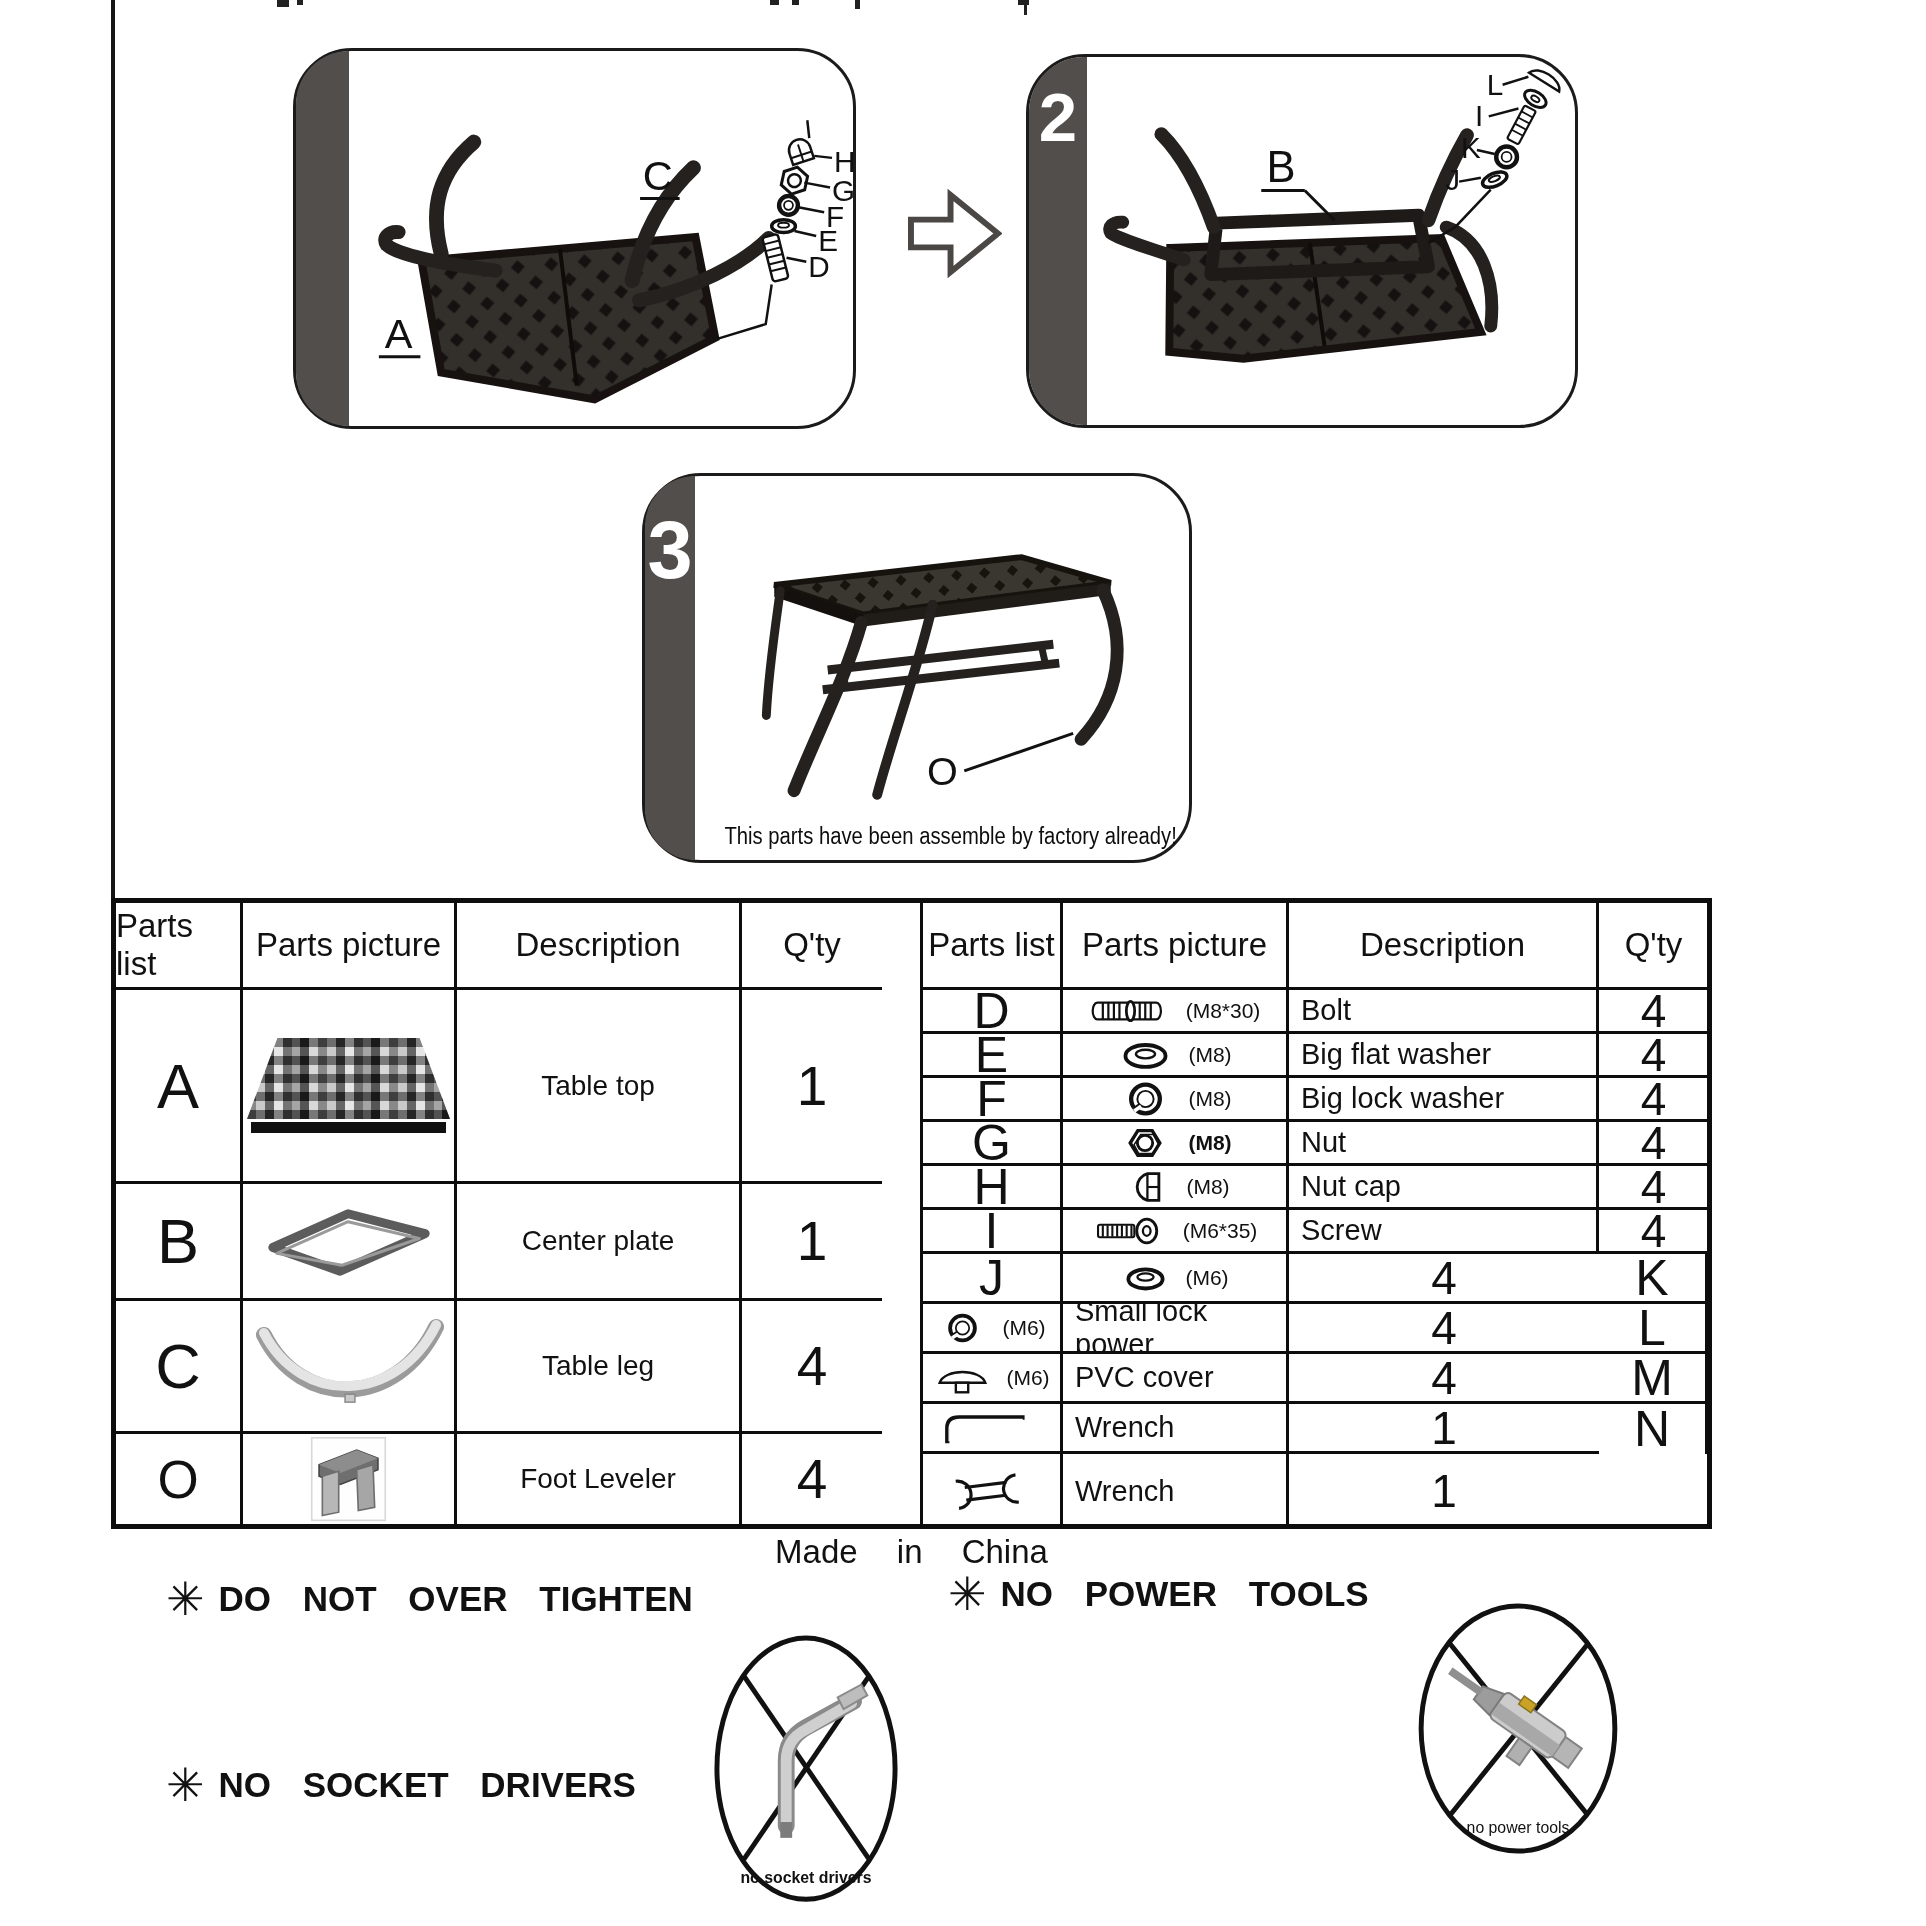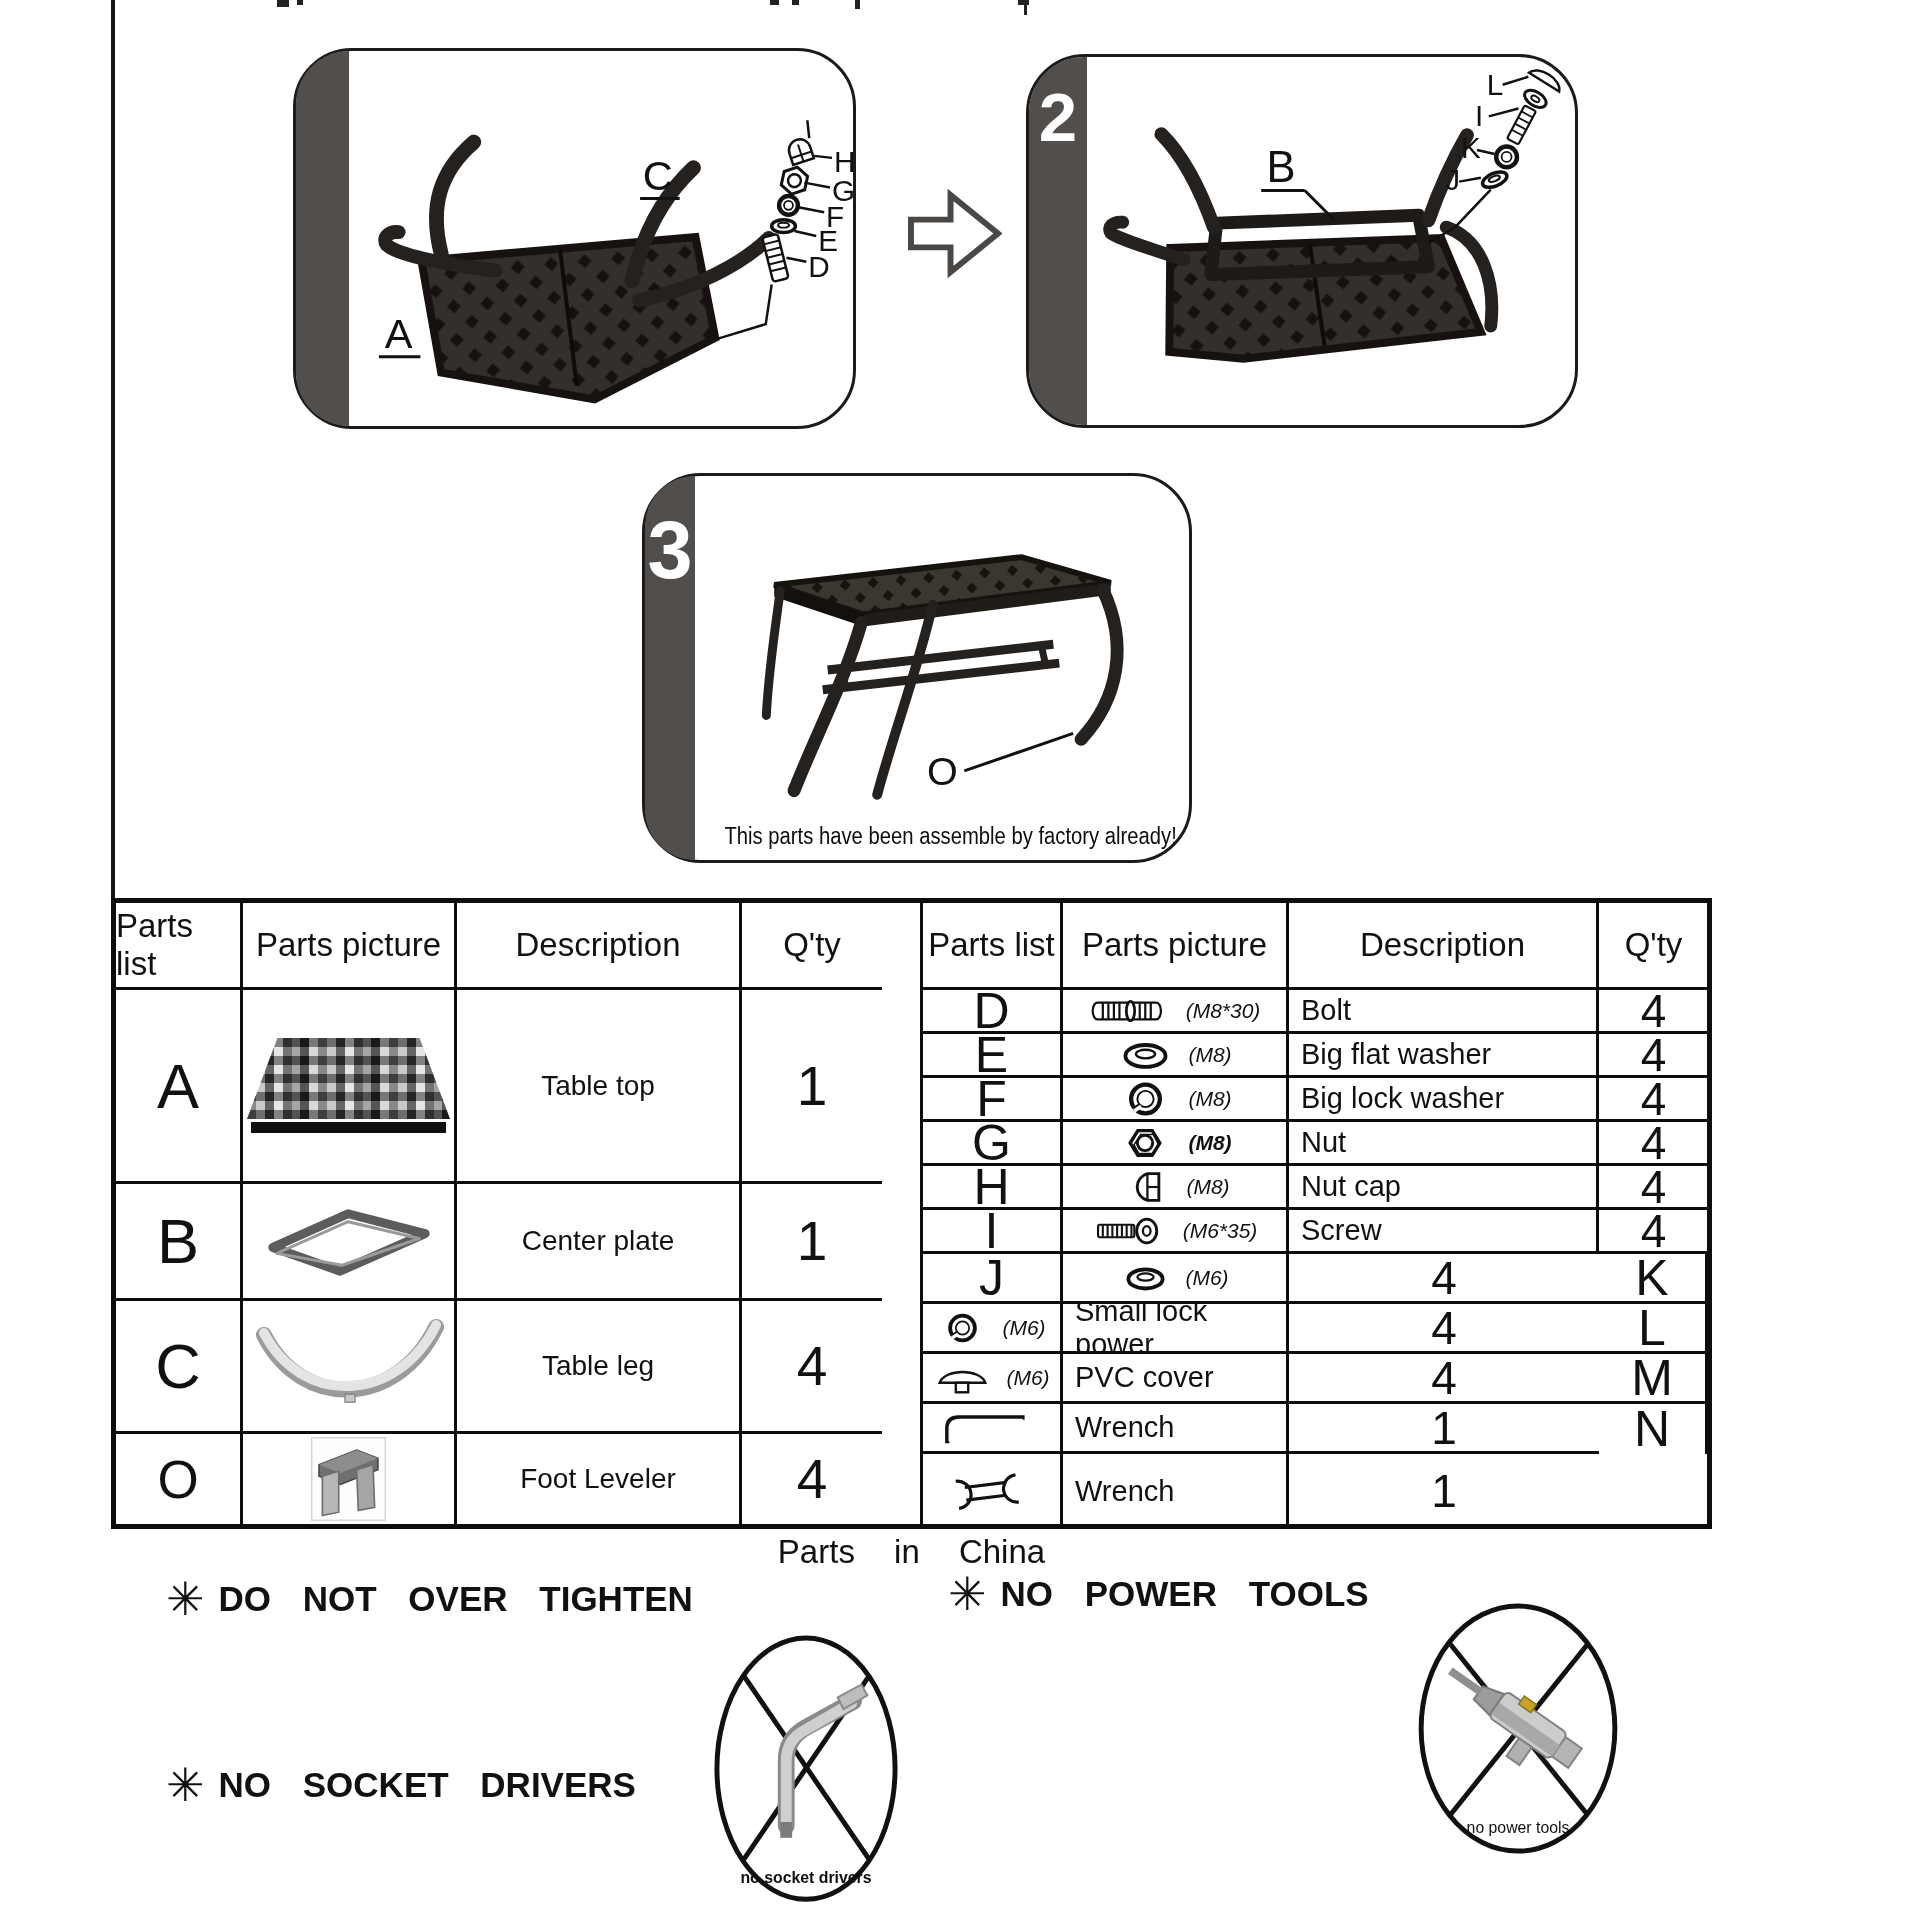--- a/index.html
+++ b/index.html
@@ -35,21 +35,21 @@
   .c.lastcol { border-right:none; }
   .c.botrow { border-bottom:none; }
   .rgrid .c.lastcol { border-right:none; }
   .hcell { font-size:33px; }
   .plA { font-size:63px; } .plO { font-size:53px; }
   .ldesc { font-size:28px; } .lqty { font-size:55px; }
   .rpart { font-size:50px; } .rdesc { font-size:29px; justify-content:flex-start; padding-left:12px; }
   .rqty { font-size:46px; }
   .spec { font-size:21px; margin-left:10px; white-space:nowrap; }
   .spec.bold { font-weight:bold; }
-  .piccell { gap:4px;font-style:italic; }
+  .piccell { gap:4px; }
 
   
   .photoA { width:203px; height:95px; position:relative; }
   .photoA .pix { position:absolute; left:0; right:0; top:0; height:81px;
     clip-path:polygon(15% 0,85% 0,100% 100%,0 100%);
     background:
       repeating-linear-gradient(0deg, rgba(0,0,0,.42) 0 9px, rgba(255,255,255,.20) 9px 18px),
       repeating-linear-gradient(90deg,#6b6b6b 0 9px,#bdbdbd 9px 18px,#3f3f3f 18px 27px,#e0e0e0 27px 36px,#515151 36px 45px,#8f8f8f 45px 53px,#2b2b2b 53px 62px,#cfcfcf 62px 71px); }
   .photoA .bar { position:absolute; bottom:0; left:4px; right:4px; height:11px; background:#101010; }
 
@@ -447,21 +447,21 @@
           <line x1="33" y1="35" x2="77" y2="35"></line>
         </g>
       </svg>
       <span class="spec"></span>
     </div>
     <div class="c rdesc botrow">Wrench</div>
     <div class="c rqty lastcol botrow">1</div>
   </div>
 </div>
 
-<div class="madein">Parts   in   China</div>
+<div class="madein">Made   in   China</div>
 
 <div class="warn" style="left:166px;top:1572px;">
   <span class="star">✳</span>
   <span class="wtext">DO  NOT  OVER  TIGHTEN</span>
 </div>
 <div class="warn" style="left:948px;top:1567px;">
   <span class="star">✳</span>
   <span class="wtext">NO  POWER  TOOLS</span>
 </div>
 <div class="warn" style="left:166px;top:1758px;">

